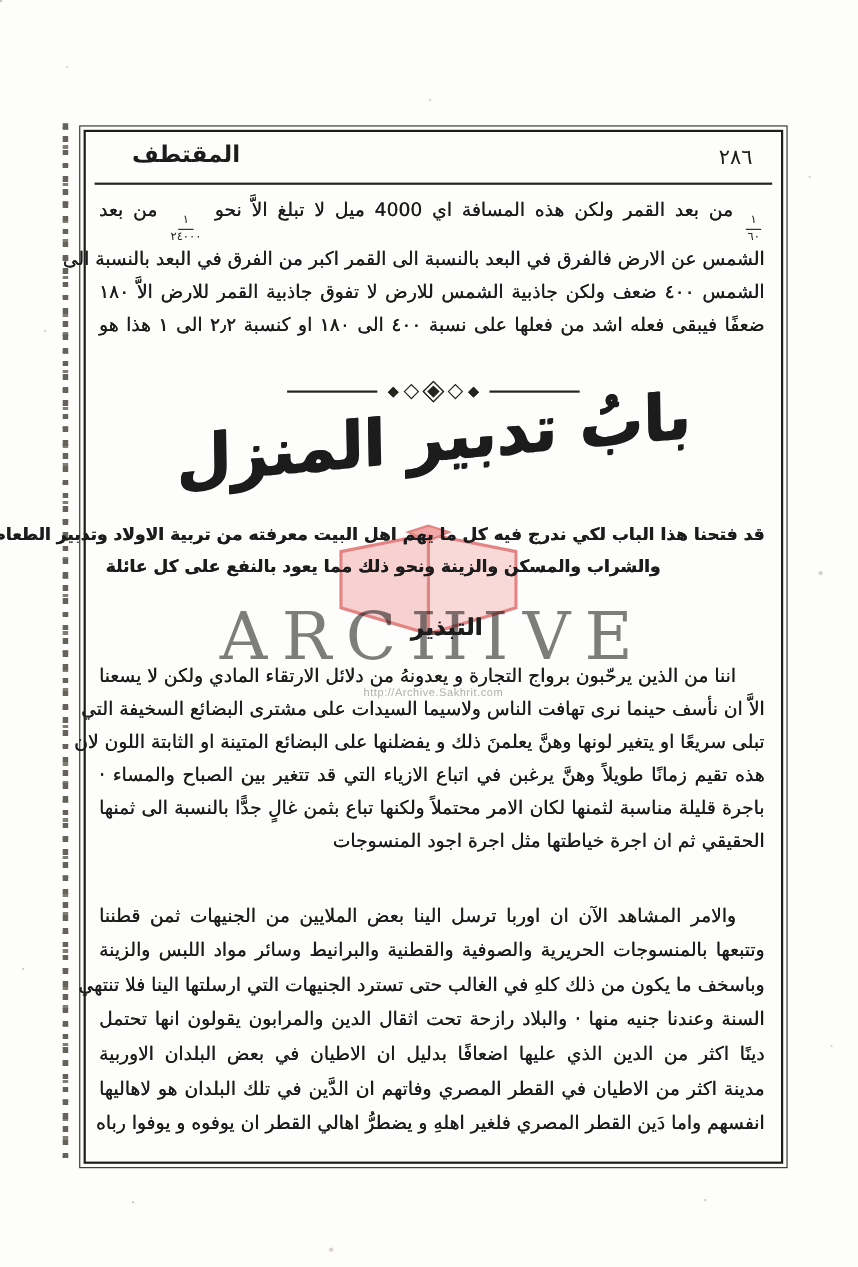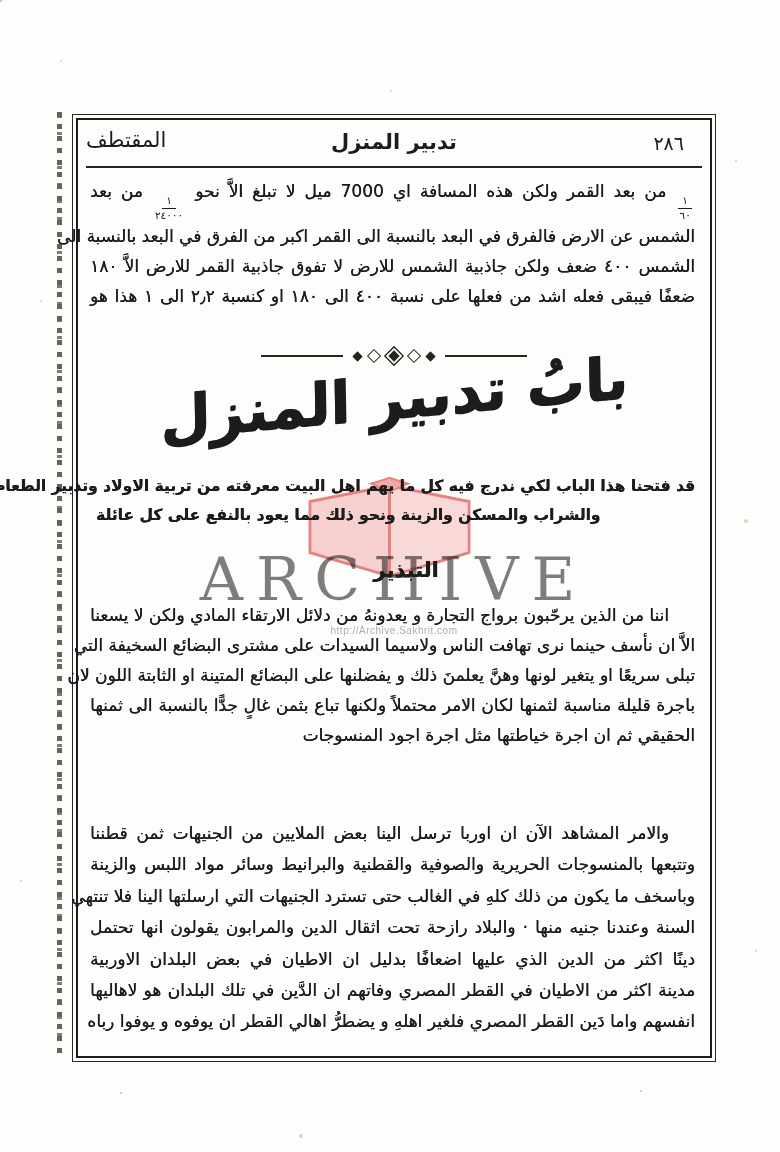--- a/index.html
+++ b/index.html
@@ -15,21 +15,21 @@
   .binding{position:absolute;left:57px;top:112px;width:5px;height:948px;opacity:.85;
     background:repeating-linear-gradient(180deg,#4a473f 0 5px,rgba(0,0,0,0) 5px 12px),
                repeating-linear-gradient(180deg,rgba(0,0,0,0) 0 3px,#6b675d 3px 6px,rgba(0,0,0,0) 6px 17px);}
   
   .frame{position:absolute;left:76px;top:118px;width:636px;height:940px;box-sizing:border-box;
     border:2px solid #1f1d1a;background:#fdfdfb;}
   .frame::before{content:"";position:absolute;inset:-6px;border:1.6px solid #2a2824;pointer-events:none;}
   
   .hdr-num{position:absolute;top:12px;right:26px;font-size:19px;letter-spacing:2px;}
   .hdr-title{position:absolute;top:10px;left:0;right:0;text-align:center;font-size:21px;font-weight:bold;}
-  .hdr-mag{position:absolute;top:8px;left:8px;font-size:21px;font-weight:normal;}
+  .hdr-mag{position:absolute;top:8px;left:42px;font-size:21px;font-weight:bold;}
   .hdr-rule{position:absolute;top:46px;left:8px;right:8px;height:2px;background:#24221e;}
   
   .para{position:absolute;left:12px;right:15px;direction:rtl;font-size:17px;line-height:30px;z-index:2;}
   .line{text-align:justify;text-align-last:justify;white-space:nowrap;text-shadow:.3px 0 0 currentColor;}
   .line.end{text-align-last:right;}
   .line.indent{padding-right:26px;}
   .top-para{top:56px;}
   .p1{top:480px;}
   .p2{top:698px;line-height:31.4px;}
   .frac{display:inline-flex;flex-direction:column;align-items:center;vertical-align:-7px;
@@ -64,31 +64,30 @@
 </head>
 <body>
 
 <div class="scan">
   <div class="speckles"></div>
   <div class="binding"></div>
 
   <div class="frame">
 
     <div class="hdr-num">٢٨٦</div>
-    <div class="hdr-title">تدبير المنزل</div>
     <div class="hdr-mag">المقتطف</div>
     <div class="hdr-rule"></div>
 
     <div class="para top-para">
       <div class="line">
         <span class="frac">
             <span class="num">١</span>
             <span class="den">٦٠</span>
           </span>
-        <span>من بعد القمر ولكن هذه المسافة اي 7000 ميل لا تبلغ الاَّ نحو</span>
+        <span>من بعد القمر ولكن هذه المسافة اي 4000 ميل لا تبلغ الاَّ نحو</span>
         <span class="frac">
             <span class="num">١</span>
             <span class="den">٢٤٠٠٠</span>
           </span>
         <span>من بعد</span>
       </div>
       <div class="line">الشمس عن الارض فالفرق في البعد بالنسبة الى القمر اكبر من الفرق في البعد بالنسبة الى</div>
       <div class="line">الشمس ٤٠٠ ضعف ولكن جاذبية الشمس للارض لا تفوق جاذبية القمر للارض الاَّ ١٨٠</div>
       <div class="line">ضعفًا فيبقى فعله اشد من فعلها على نسبة ٤٠٠ الى ١٨٠ او كنسبة ٢٫٢ الى ١ هذا هو</div>
     </div>
@@ -118,20 +117,21 @@
     </svg>
     <div class="wm-word">ARCHIVE</div>
     <div class="wm-url">http://Archive.Sakhrit.com</div>
 
     <div class="section-heading">التبذير</div>
 
     <div class="para p1">
       <div class="line indent">اننا من الذين يرحّبون برواج التجارة و يعدونهُ من دلائل الارتقاء المادي ولكن لا يسعنا</div>
       <div class="line">الاَّ ان نأسف حينما نرى تهافت الناس ولاسيما السيدات على مشترى البضائع السخيفة التي</div>
       <div class="line">تبلى سريعًا او يتغير لونها وهنَّ يعلمنَ ذلك و يفضلنها على البضائع المتينة او الثابتة اللون لان</div>
+      <div class="line">هذه تقيم زمانًا طويلاً وهنَّ يرغبن في اتباع الازياء التي قد تتغير بين الصباح والمساء ·</div>
       <div class="line">باجرة قليلة مناسبة لثمنها لكان الامر محتملاً ولكنها تباع بثمن غالٍ جدًّا بالنسبة الى ثمنها</div>
       <div class="line end">الحقيقي ثم ان اجرة خياطتها مثل اجرة اجود المنسوجات</div>
     </div>
 
     <div class="para p2">
       <div class="line indent">والامر المشاهد الآن ان اوربا ترسل الينا بعض الملايين من الجنيهات ثمن قطننا</div>
       <div class="line">وتتبعها بالمنسوجات الحريرية والصوفية والقطنية والبرانيط وسائر مواد اللبس والزينة</div>
       <div class="line">وباسخف ما يكون من ذلك كلهِ في الغالب حتى تسترد الجنيهات التي ارسلتها الينا فلا تنتهي</div>
       <div class="line">السنة وعندنا جنيه منها · والبلاد رازحة تحت اثقال الدين والمرابون يقولون انها تحتمل</div>
       <div class="line">دينًا اكثر من الدين الذي عليها اضعافًا بدليل ان الاطيان في بعض البلدان الاوربية</div>

